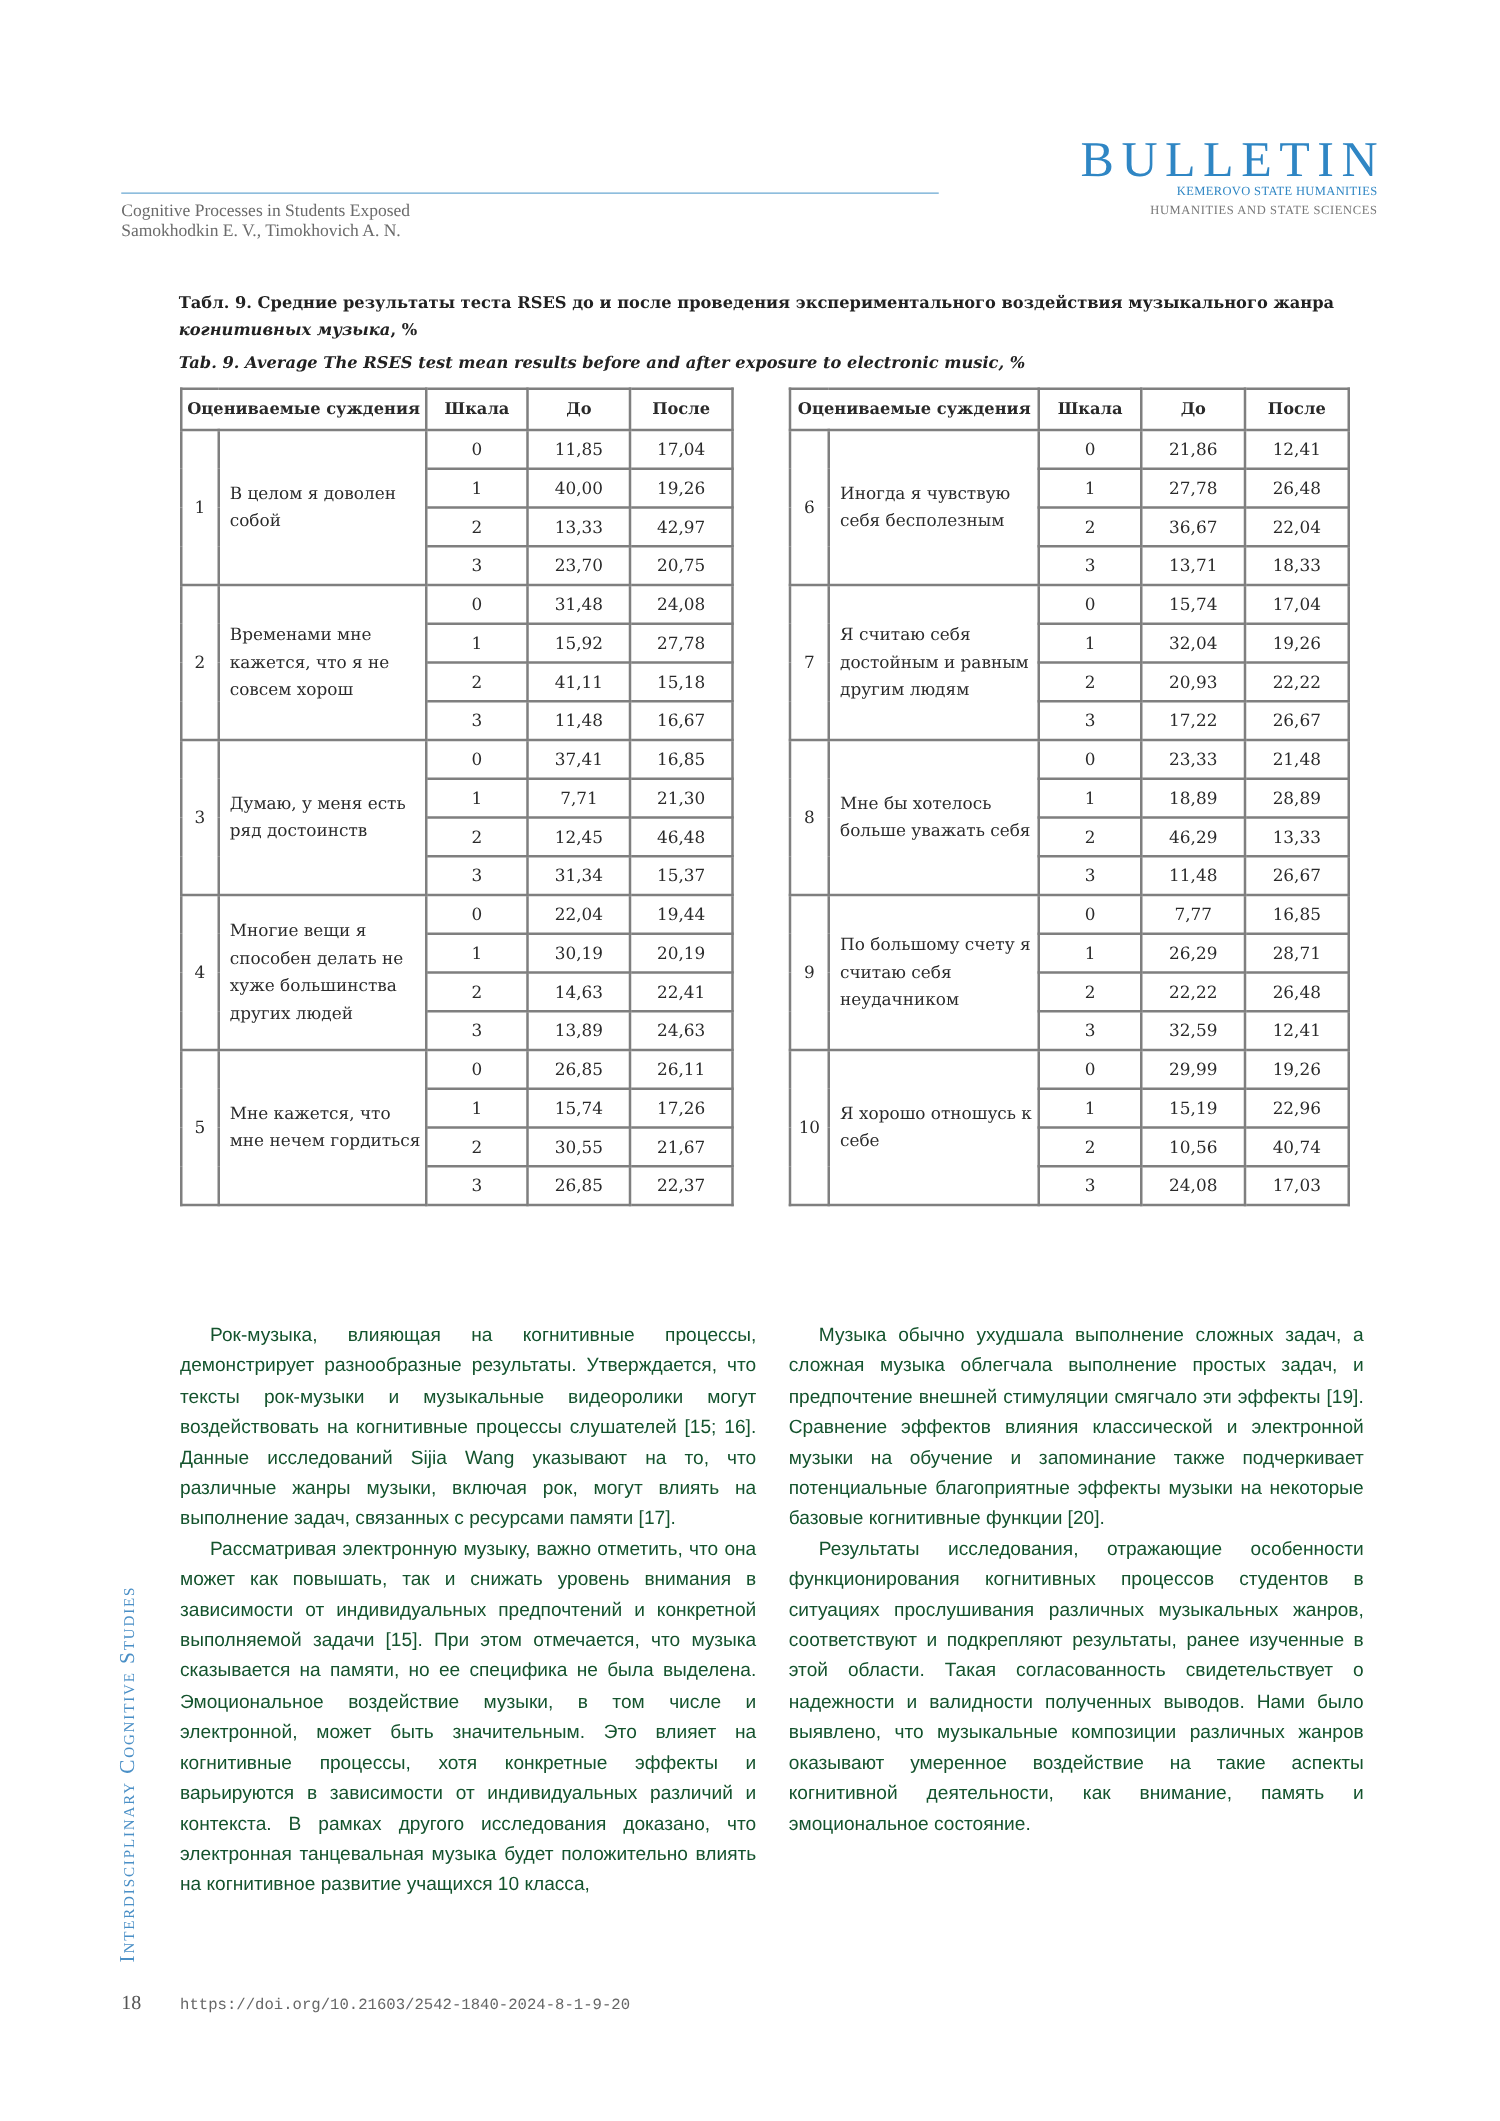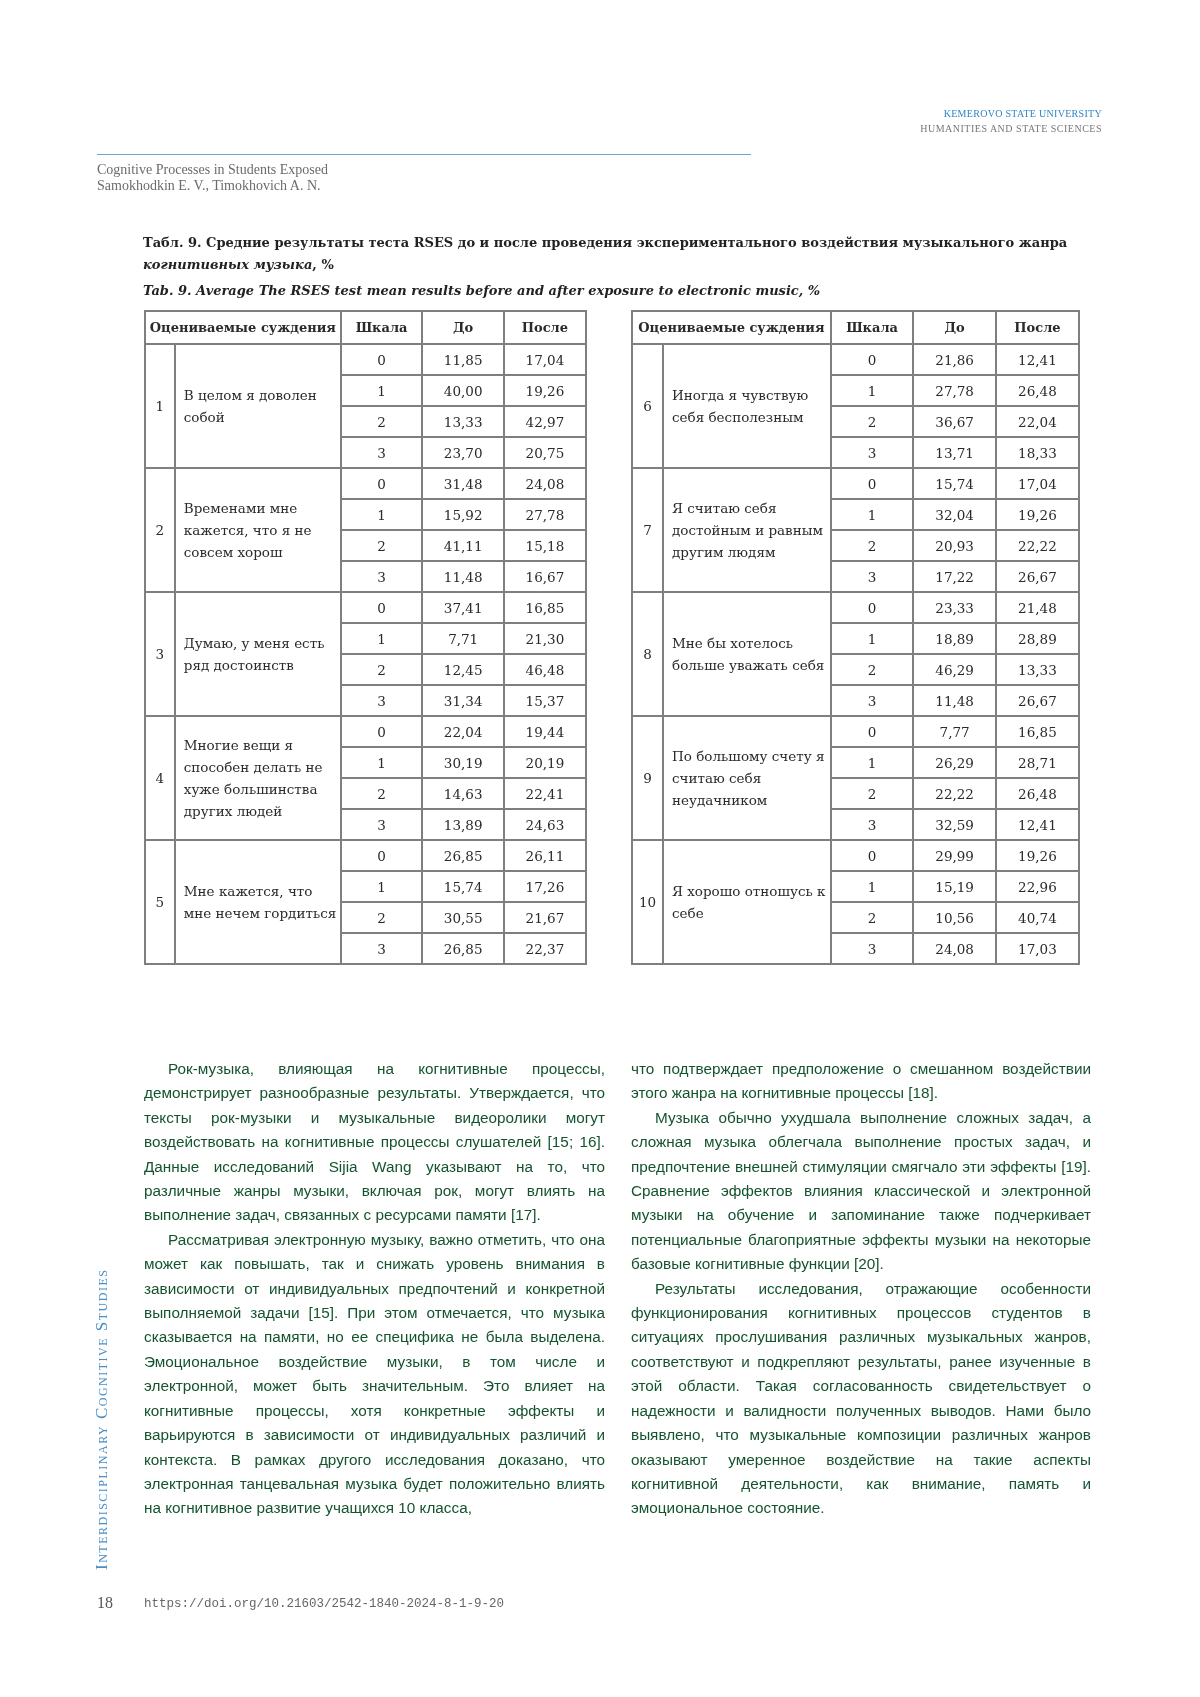--- a/index.html
+++ b/index.html
@@ -58,21 +58,22 @@
                 font-size: 12.5px; color: #666; }
 </style>
 </head>
 <body>
 
 <div class="hdr-authors">Samokhodkin E. V., Timokhovich A. N.</div>
 <div class="hdr-rule"></div>
 <div class="hdr-subtitle">Cognitive Processes in Students Exposed</div>
 
 <div class="logo">
-  <div class="logo-univ">KEMEROVO STATE UNIVERSITY</div>
+  <div class="logo-title">BULLETIN</div>
+  <div class="logo-univ">KEMEROVO STATE HUMANITIES</div>
   <div class="logo-series">HUMANITIES AND STATE SCIENCES</div>
 </div>
 
 <div class="side-label">Interdisciplinary Cognitive Studies</div>
 
 <div class="caption cap-ru">
   <span>Табл. 9. Средние результаты теста RSES до и после проведения экспериментального воздействия музыкального жанра</span>
   <span class="it">когнитивных музыка</span><span>, %</span>
 </div>
 <div class="caption cap-en">Tab. 9. Average The RSES test mean results before and after exposure to electronic music, %</div>
@@ -322,19 +323,18 @@
       </tr>
     </tbody>
 </table>
 
 <div class="col col-left">
   <p>Рок-музыка, влияющая на когнитивные процессы, демонстрирует разнообразные результаты. Утверждается, что тексты рок-музыки и музыкальные видеоролики могут воздействовать на когнитивные процессы слушателей [15; 16]. Данные исследований Sijia Wang указывают на то, что различные жанры музыки, включая рок, могут влиять на выполнение задач, связанных с ресурсами памяти [17].</p>
   <p>Рассматривая электронную музыку, важно отметить, что она может как повышать, так и снижать уровень внимания в зависимости от индивидуальных предпочтений и конкретной выполняемой задачи [15]. При этом отмечается, что музыка сказывается на памяти, но ее специфика не была выделена. Эмоциональное воздействие музыки, в том числе и электронной, может быть значительным. Это влияет на когнитивные процессы, хотя конкретные эффекты и варьируются в зависимости от индивидуальных различий и контекста. В рамках другого исследования доказано, что электронная танцевальная музыка будет положительно влиять на когнитивное развитие учащихся 10 класса,</p>
 </div>
 
 <div class="col col-right">
-  <p class="cont">что подтверждает предположение о смешанном воздействии этого жанра на когнитивные процессы [18].</p>
   <p>Музыка обычно ухудшала выполнение сложных задач, а сложная музыка облегчала выполнение простых задач, и предпочтение внешней стимуляции смягчало эти эффекты [19]. Сравнение эффектов влияния классической и электронной музыки на обучение и запоминание также подчеркивает потенциальные благоприятные эффекты музыки на некоторые базовые когнитивные функции [20].</p>
   <p>Результаты исследования, отражающие особенности функционирования когнитивных процессов студентов в ситуациях прослушивания различных музыкальных жанров, соответствуют и подкрепляют результаты, ранее изученные в этой области. Такая согласованность свидетельствует о надежности и валидности полученных выводов. Нами было выявлено, что музыкальные композиции различных жанров оказывают умеренное воздействие на такие аспекты когнитивной деятельности, как внимание, память и эмоциональное состояние.</p>
 </div>
 
 <div class="footer-page">18</div>
 <div class="footer-doi">https://doi.org/10.21603/2542-1840-2024-8-1-9-20</div>
 
 </body></html>

